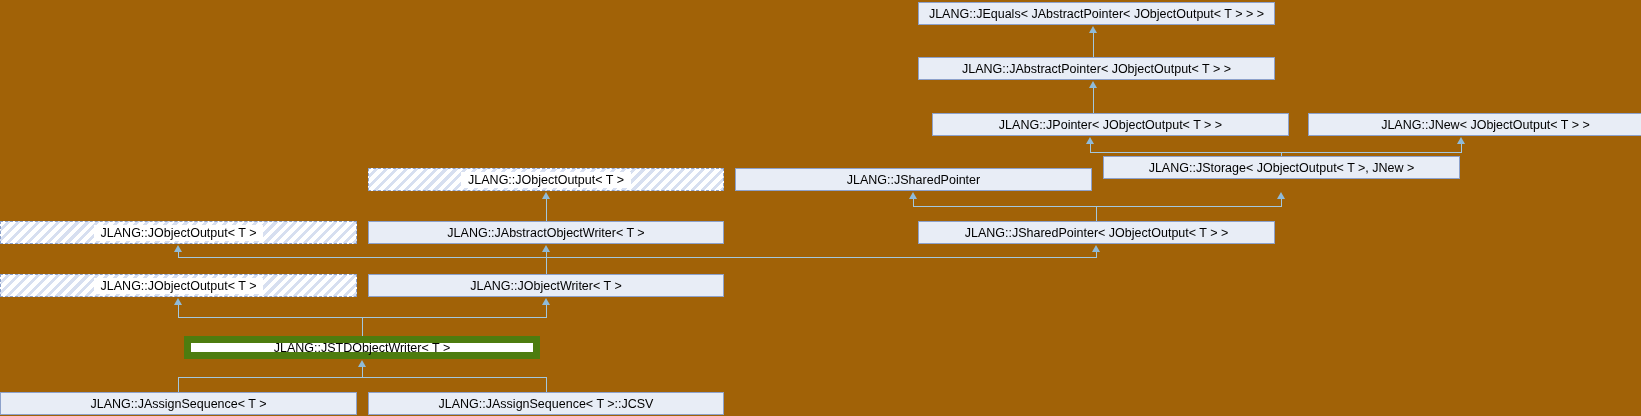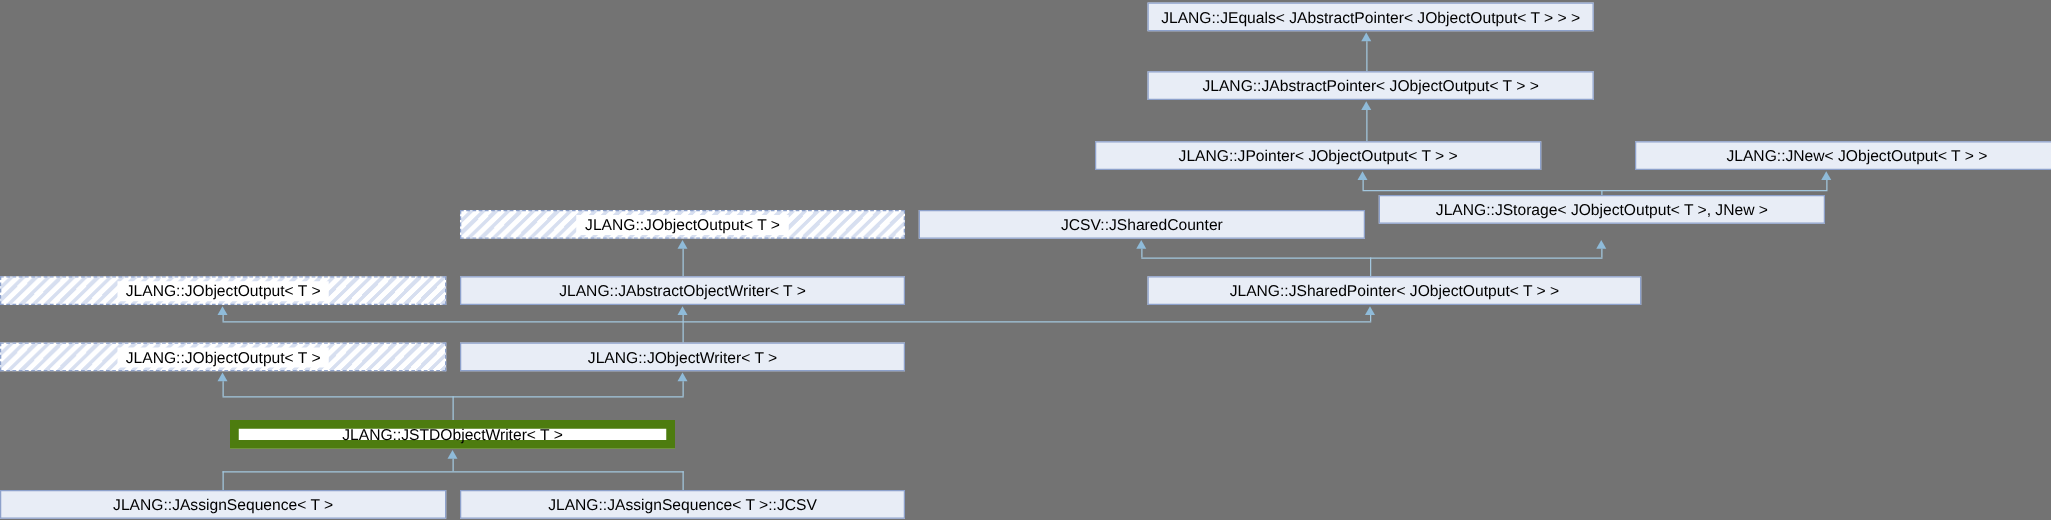--- a/index.html
+++ b/index.html
@@ -1,19 +1,19 @@
 <!DOCTYPE html>
 <html><head>
 <meta charset="utf-8">
 <style>
   html,body{margin:0;padding:0;background:#ffffff;}
   #canvas{
     position:relative;
     width:1641px;height:416px;
-    background:#737373;
+    background:#a16207;
     font-family:"Liberation Sans","DejaVu Sans",sans-serif;
     overflow:hidden;
   }
   .node{
     position:absolute;
     height:23px;
     box-sizing:border-box;
     background:#e8edf6;
     border:1px solid #8da1cb;
     display:flex;align-items:center;justify-content:center;
@@ -87,49 +87,49 @@
   <div class="vline" style="left:546px;top:377px;height:15px;"></div>
 
   <div class="node" style="left:918px;top:2px;width:357px;">
     <span class="lbl">JLANG::JEquals&lt; JAbstractPointer&lt; JObjectOutput&lt; T &gt; &gt; &gt;</span>
   </div>
 
   <div class="node" style="left:918px;top:57px;width:357px;">
     <span class="lbl">JLANG::JAbstractPointer&lt; JObjectOutput&lt; T &gt; &gt;</span>
   </div>
 
-  <div class="node" style="left:876px;top:113px;width:357px;">
+  <div class="node" style="left:932px;top:113px;width:357px;">
     <span class="lbl">JLANG::JPointer&lt; JObjectOutput&lt; T &gt; &gt;</span>
   </div>
 
   <div class="node" style="left:1284px;top:113px;width:355px;margin-left:24px;">
     <span class="lbl">JLANG::JNew&lt; JObjectOutput&lt; T &gt; &gt;</span>
   </div>
 
   <div class="node dashed" style="left:368px;top:168px;width:356px;">
     <span class="lbl">JLANG::JObjectOutput&lt; T &gt;</span>
   </div>
 
   <div class="node" style="left:735px;top:168px;width:357px;">
-    <span class="lbl">JCSV::JSharedCounter</span>
+    <span class="lbl">JLANG::JSharedPointer</span>
   </div>
 
   <div class="node" style="left:1103px;top:156px;width:357px;">
     <span class="lbl">JLANG::JStorage&lt; JObjectOutput&lt; T &gt;, JNew &gt;</span>
   </div>
 
   <div class="node dashed" style="left:0px;top:221px;width:357px;">
     <span class="lbl">JLANG::JObjectOutput&lt; T &gt;</span>
   </div>
 
   <div class="node" style="left:368px;top:221px;width:356px;align-items:center;">
     <span class="lbl">JLANG::JAbstractObjectWriter&lt; T &gt;</span>
   </div>
 
-  <div class="node" style="left:918px;top:221px;width:395px;">
+  <div class="node" style="left:918px;top:221px;width:357px;">
     <span class="lbl">JLANG::JSharedPointer&lt; JObjectOutput&lt; T &gt; &gt;</span>
   </div>
 
   <div class="node dashed" style="left:0px;top:274px;width:357px;">
     <span class="lbl">JLANG::JObjectOutput&lt; T &gt;</span>
   </div>
 
   <div class="node" style="left:368px;top:274px;width:356px;">
     <span class="lbl">JLANG::JObjectWriter&lt; T &gt;</span>
   </div>

